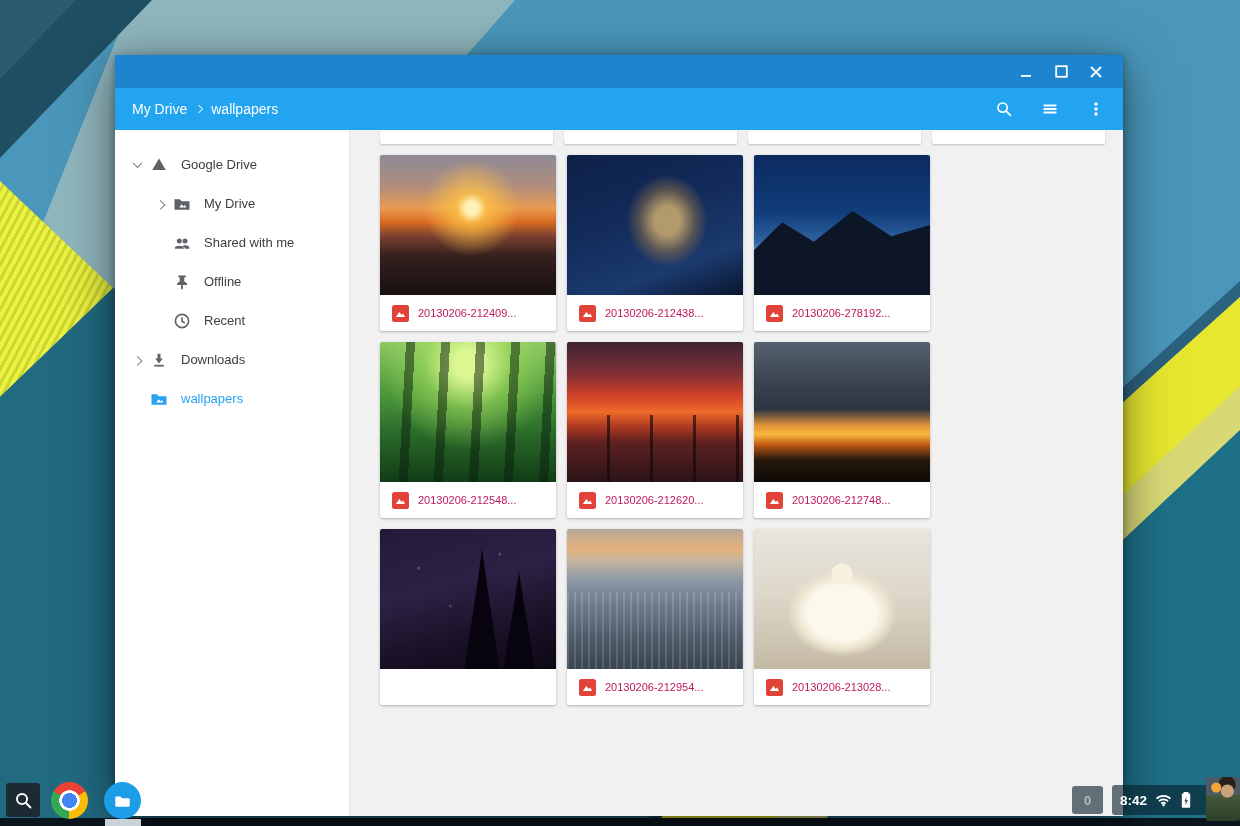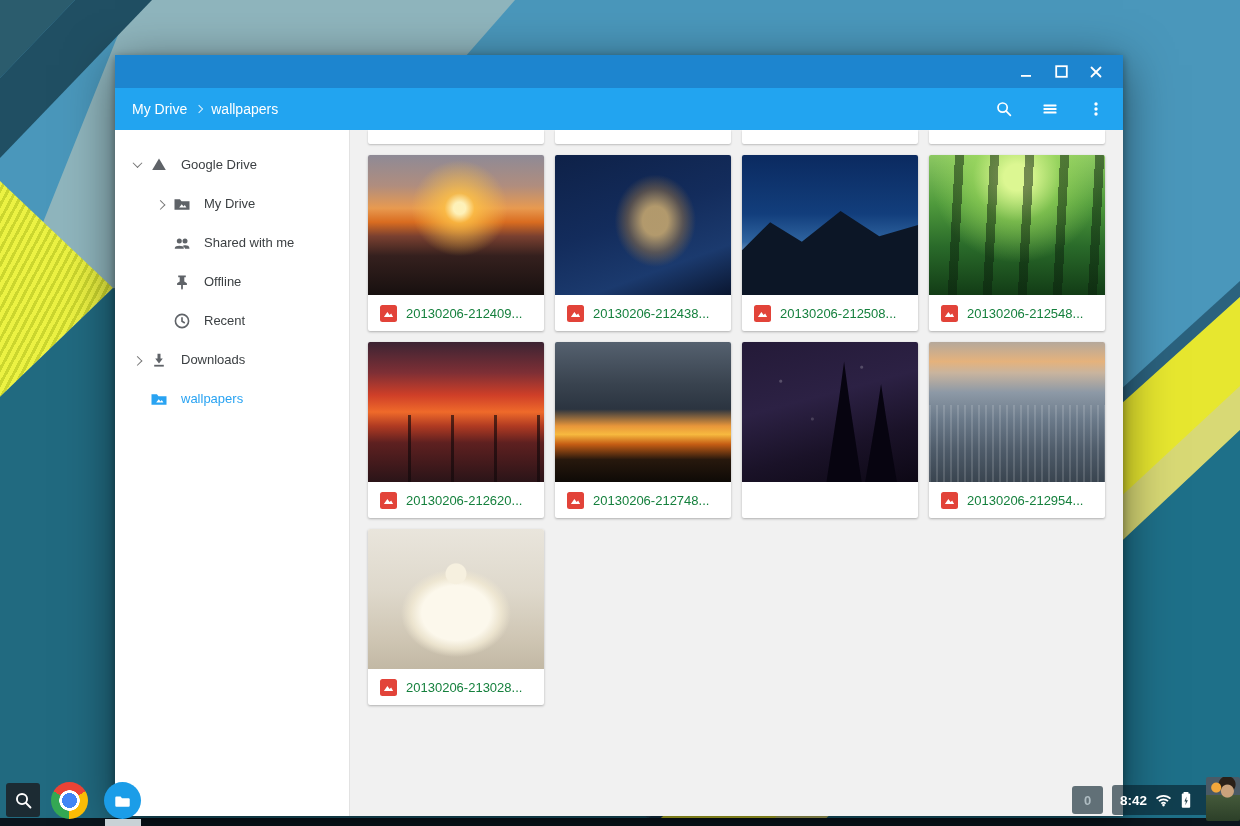--- a/index.html
+++ b/index.html
@@ -24,42 +24,42 @@
     box-shadow:0 10px 46px rgba(0,0,0,.5),0 2px 8px rgba(0,0,0,.35);display:flex;flex-direction:column;}
   .titlebar{height:33px;background:#1d85cf;display:flex;align-items:center;justify-content:flex-end;padding-right:14px;gap:9px;}
   .winbtn{width:26px;height:24px;display:flex;align-items:center;justify-content:center;cursor:pointer;}
   .toolbar{height:42px;background:#22a4f0;display:flex;align-items:center;padding:0 18px 0 17px;}
   .breadcrumb{display:flex;align-items:center;gap:9px;color:#fff;font-size:14px;}
   .crumb{cursor:pointer;}
   .crumb-sep{display:inline-block;width:6px;height:6px;border-right:1.6px solid rgba(255,255,255,.85);border-bottom:1.6px solid rgba(255,255,255,.85);transform:rotate(-45deg);}
   .toolbar-actions{margin-left:auto;display:flex;align-items:center;gap:28px;}
   .tool-ic{width:18px;height:18px;display:flex;align-items:center;justify-content:center;cursor:pointer;}
 
-  .content{flex:1;display:flex;min-height:0;background:#f1f1f1;}
+  .content{flex:1;display:flex;min-height:0;background:#f1f1f1;gap:12px;}
   
   .sidebar{width:235px;background:#fff;border-right:1px solid #e2e2e2;padding-top:15px;}
   .nav-item{height:39px;display:flex;align-items:center;font-size:13px;color:#3c4043;cursor:pointer;}
   .chev{width:24px;margin-left:10px;display:flex;align-items:center;justify-content:center;flex:none;}
   .nav-item.depth-1 .chev{margin-left:33px;}
   .chev[data-chev="down"]::before{content:"";width:6px;height:6px;border-right:1.7px solid #757575;border-bottom:1.7px solid #757575;transform:rotate(45deg) translate(-1px,-1px);}
   .chev[data-chev="right"]::before{content:"";width:6px;height:6px;border-right:1.7px solid #757575;border-bottom:1.7px solid #757575;transform:rotate(-45deg) translate(-1px,1px);}
   .s-icon{width:20px;height:18px;margin-right:12px;flex:none;display:flex;align-items:center;justify-content:center;}
   .s-icon svg{display:block;}
   .nav-item.active .nav-label{color:#29a3f2;}
 
   
   .grid-area{flex:1;padding:0 18px;overflow:hidden;}
   .strip-row{display:flex;gap:11px;height:14px;}
   .strip{width:176px;background:#fff;border-radius:0 0 2px 2px;box-shadow:0 1px 2px rgba(0,0,0,.22);}
   .cards{display:flex;flex-wrap:wrap;gap:11px;margin-top:11px;}
   .card{width:176px;height:176px;background:#fff;border-radius:2px;box-shadow:0 1px 2.5px rgba(0,0,0,.28);overflow:hidden;cursor:pointer;}
   .thumb{height:140px;position:relative;overflow:hidden;}
   .thumb::after{content:"";position:absolute;inset:0;}
   .card-label{height:36px;display:flex;align-items:center;padding:0 12px;gap:9px;}
-  .fname{font-size:13px;color:#15803d;white-space:nowrap;overflow:hidden;}
+  .fname{font-size:11px;color:#be185d;white-space:nowrap;overflow:hidden;}
   .fic{width:17px;height:17px;flex:none;border-radius:2.5px;background:#e24339;display:flex;align-items:center;justify-content:center;}
 
   
   .thumb-ocean-sunset{background:radial-gradient(circle at 52% 38%,rgba(255,246,190,.95) 0 6px,rgba(255,195,70,.8) 15px,rgba(255,150,45,0) 48px),linear-gradient(180deg,#8e8a96 0%,#b08d7e 22%,#e89a50 38%,#d96c20 48%,#7a4030 58%,#35201e 72%,#17100f 100%);}
   .thumb-night-sky-dead-tree{background:radial-gradient(ellipse 58px 66px at 57% 47%,rgba(195,165,110,.9) 0 22%,rgba(150,115,70,.5) 48%,transparent 70%),linear-gradient(160deg,#0e2148 0%,#132c5c 45%,#1b3a6e 75%,#0a1630 100%);}
   .thumb-blue-mountain-night{background:linear-gradient(180deg,#0b2a60 0%,#123e7c 42%,#2f64a0 62%,#7c9cc0 72%,#1b2f4c 80%,#0e1c33 100%);}
   .thumb-blue-mountain-night::after{background:#0c1626;clip-path:polygon(0 68%,16% 48%,34% 62%,56% 40%,78% 58%,100% 50%,100% 100%,0 100%);}
   .thumb-redwood-forest{background:repeating-linear-gradient(93deg,rgba(15,45,20,0) 0 26px,rgba(10,30,12,.5) 26px 35px),radial-gradient(circle at 50% 16%,#dcf792 0 9%,rgba(165,225,95,.55) 30%,transparent 58%),linear-gradient(180deg,#8cc862 0%,#4f9a3c 35%,#2a6b2a 65%,#123c16 100%);}
   .thumb-red-cloud-turbines{background:linear-gradient(180deg,#3c2433 0%,#7e2f35 22%,#cf3f28 38%,#ef6a2a 50%,#b03a22 60%,#5e2020 72%,#2a1418 100%);}
   .thumb-red-cloud-turbines::after{top:52%;background:repeating-linear-gradient(90deg,transparent 0 40px,rgba(18,8,10,.65) 40px 43px);}
@@ -258,21 +258,21 @@
               </div>
             </div>
             <div class="card">
               <div class="thumb thumb-blue-mountain-night"></div>
               <div class="card-label">
                 <span class="fic">
                   <svg width="13" height="13" viewBox="0 0 17 17">
                     <polygon points="2.5,13 7,6.5 10,10.5 12,8.5 14.5,13" fill="#fff"></polygon>
                   </svg>
                 </span>
-                <span class="fname">20130206-212508...</span>
+                <span class="fname">20130206-278192...</span>
               </div>
             </div>
             <div class="card">
               <div class="thumb thumb-redwood-forest"></div>
               <div class="card-label">
                 <span class="fic">
                   <svg width="13" height="13" viewBox="0 0 17 17">
                     <polygon points="2.5,13 7,6.5 10,10.5 12,8.5 14.5,13" fill="#fff"></polygon>
                   </svg>
                 </span>

